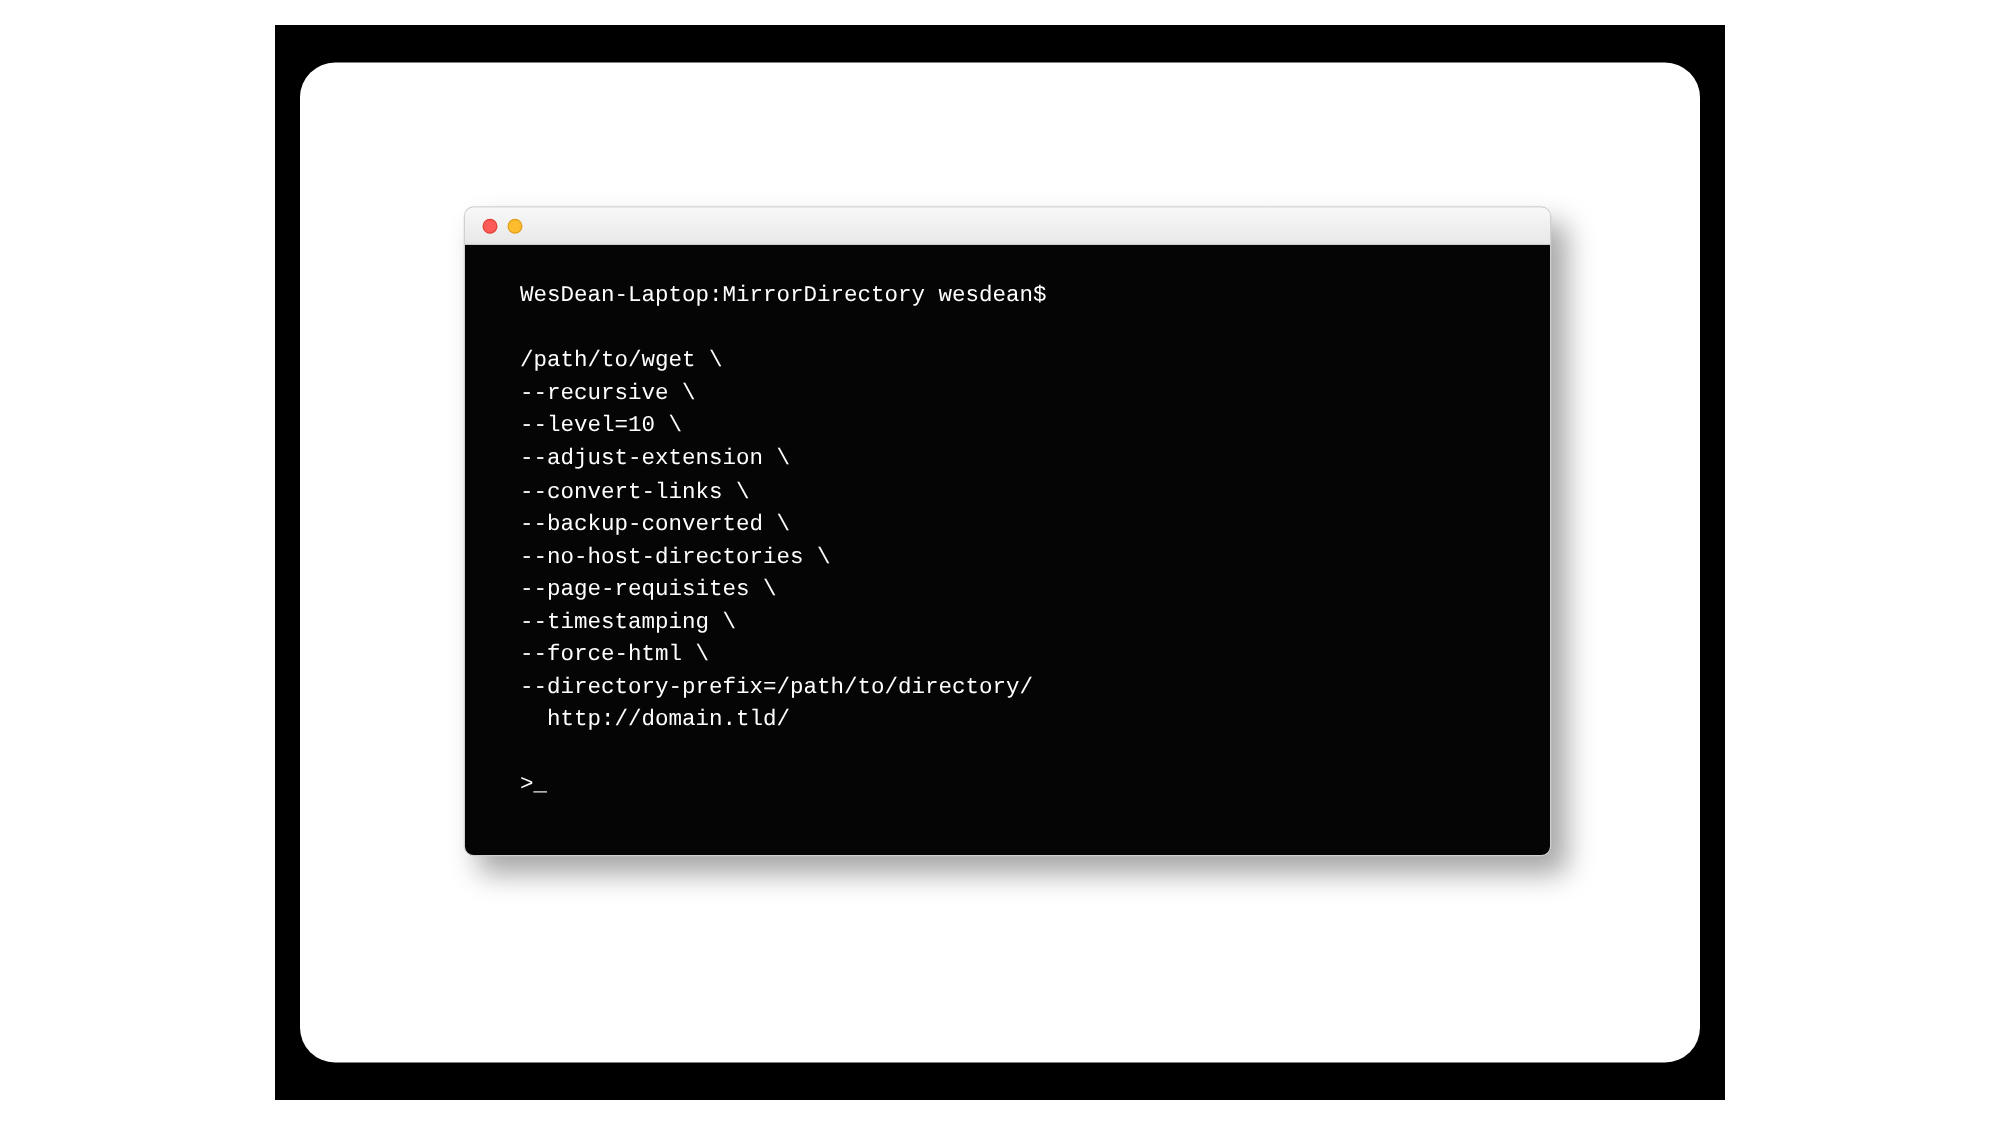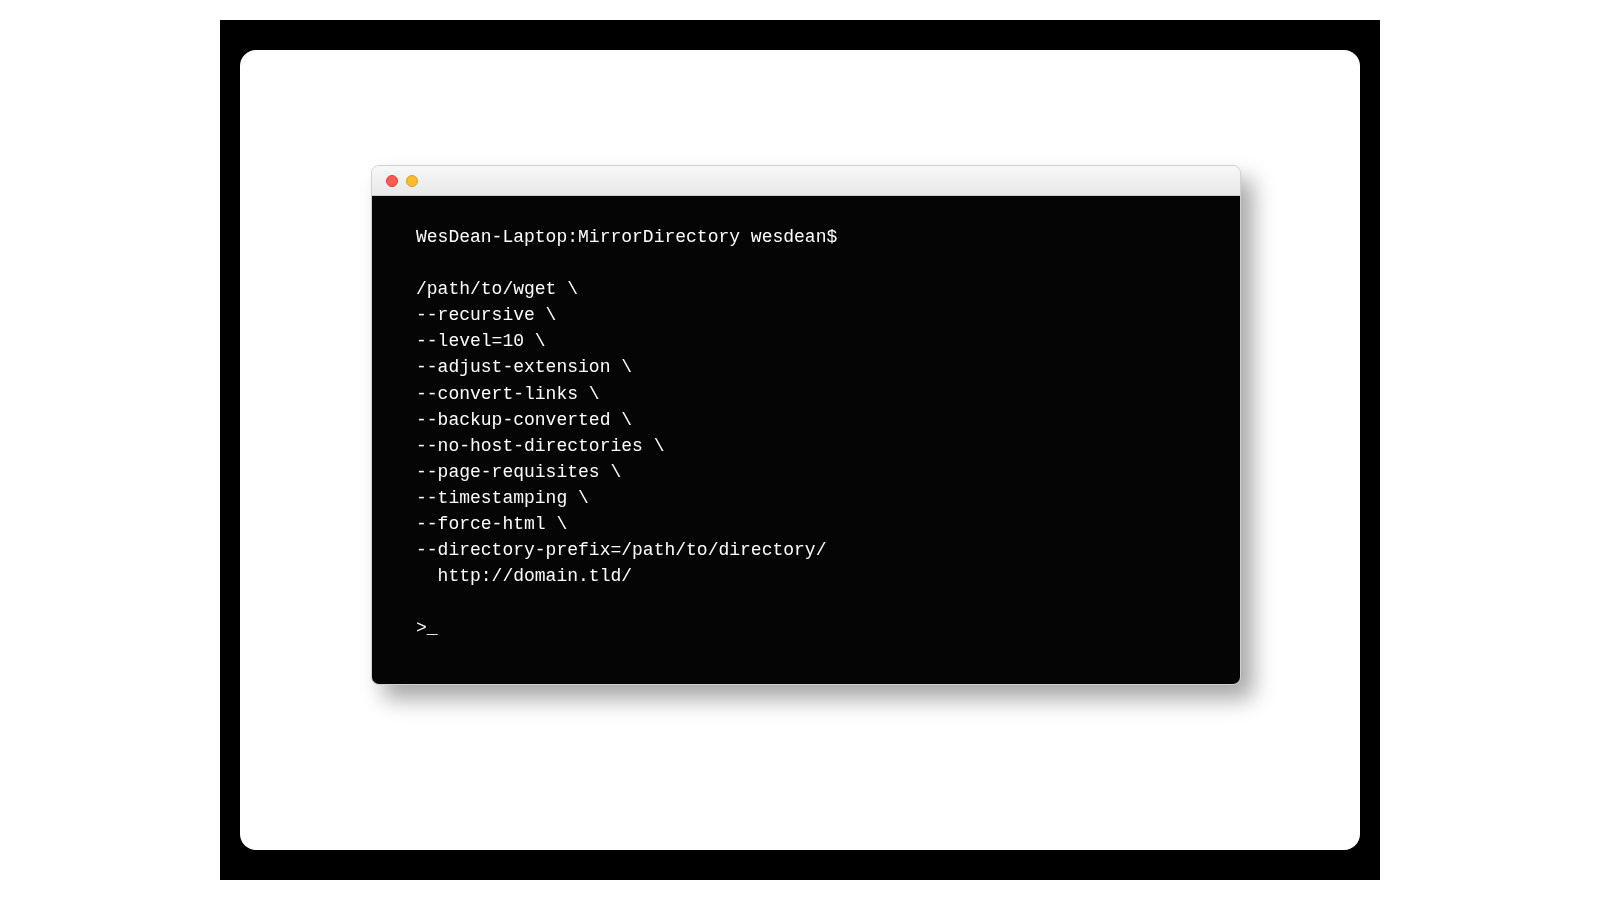--- a/index.html
+++ b/index.html
@@ -18,21 +18,21 @@
       background: #000000;
       display: flex;
       align-items: center;
       justify-content: center;
       position: relative;
     }
     .white-rounded {
       width: 1120px;
       height: 800px;
       background: #ffffff;
-      border-radius: 16px;
+      border-radius: 28px;
       position: relative;
       display: flex;
       align-items: flex-start;
       justify-content: center;
       padding-top: 115px;
       padding-left: 12px;
     }
     .terminal-window {
       width: 870px;
       height: 520px;

